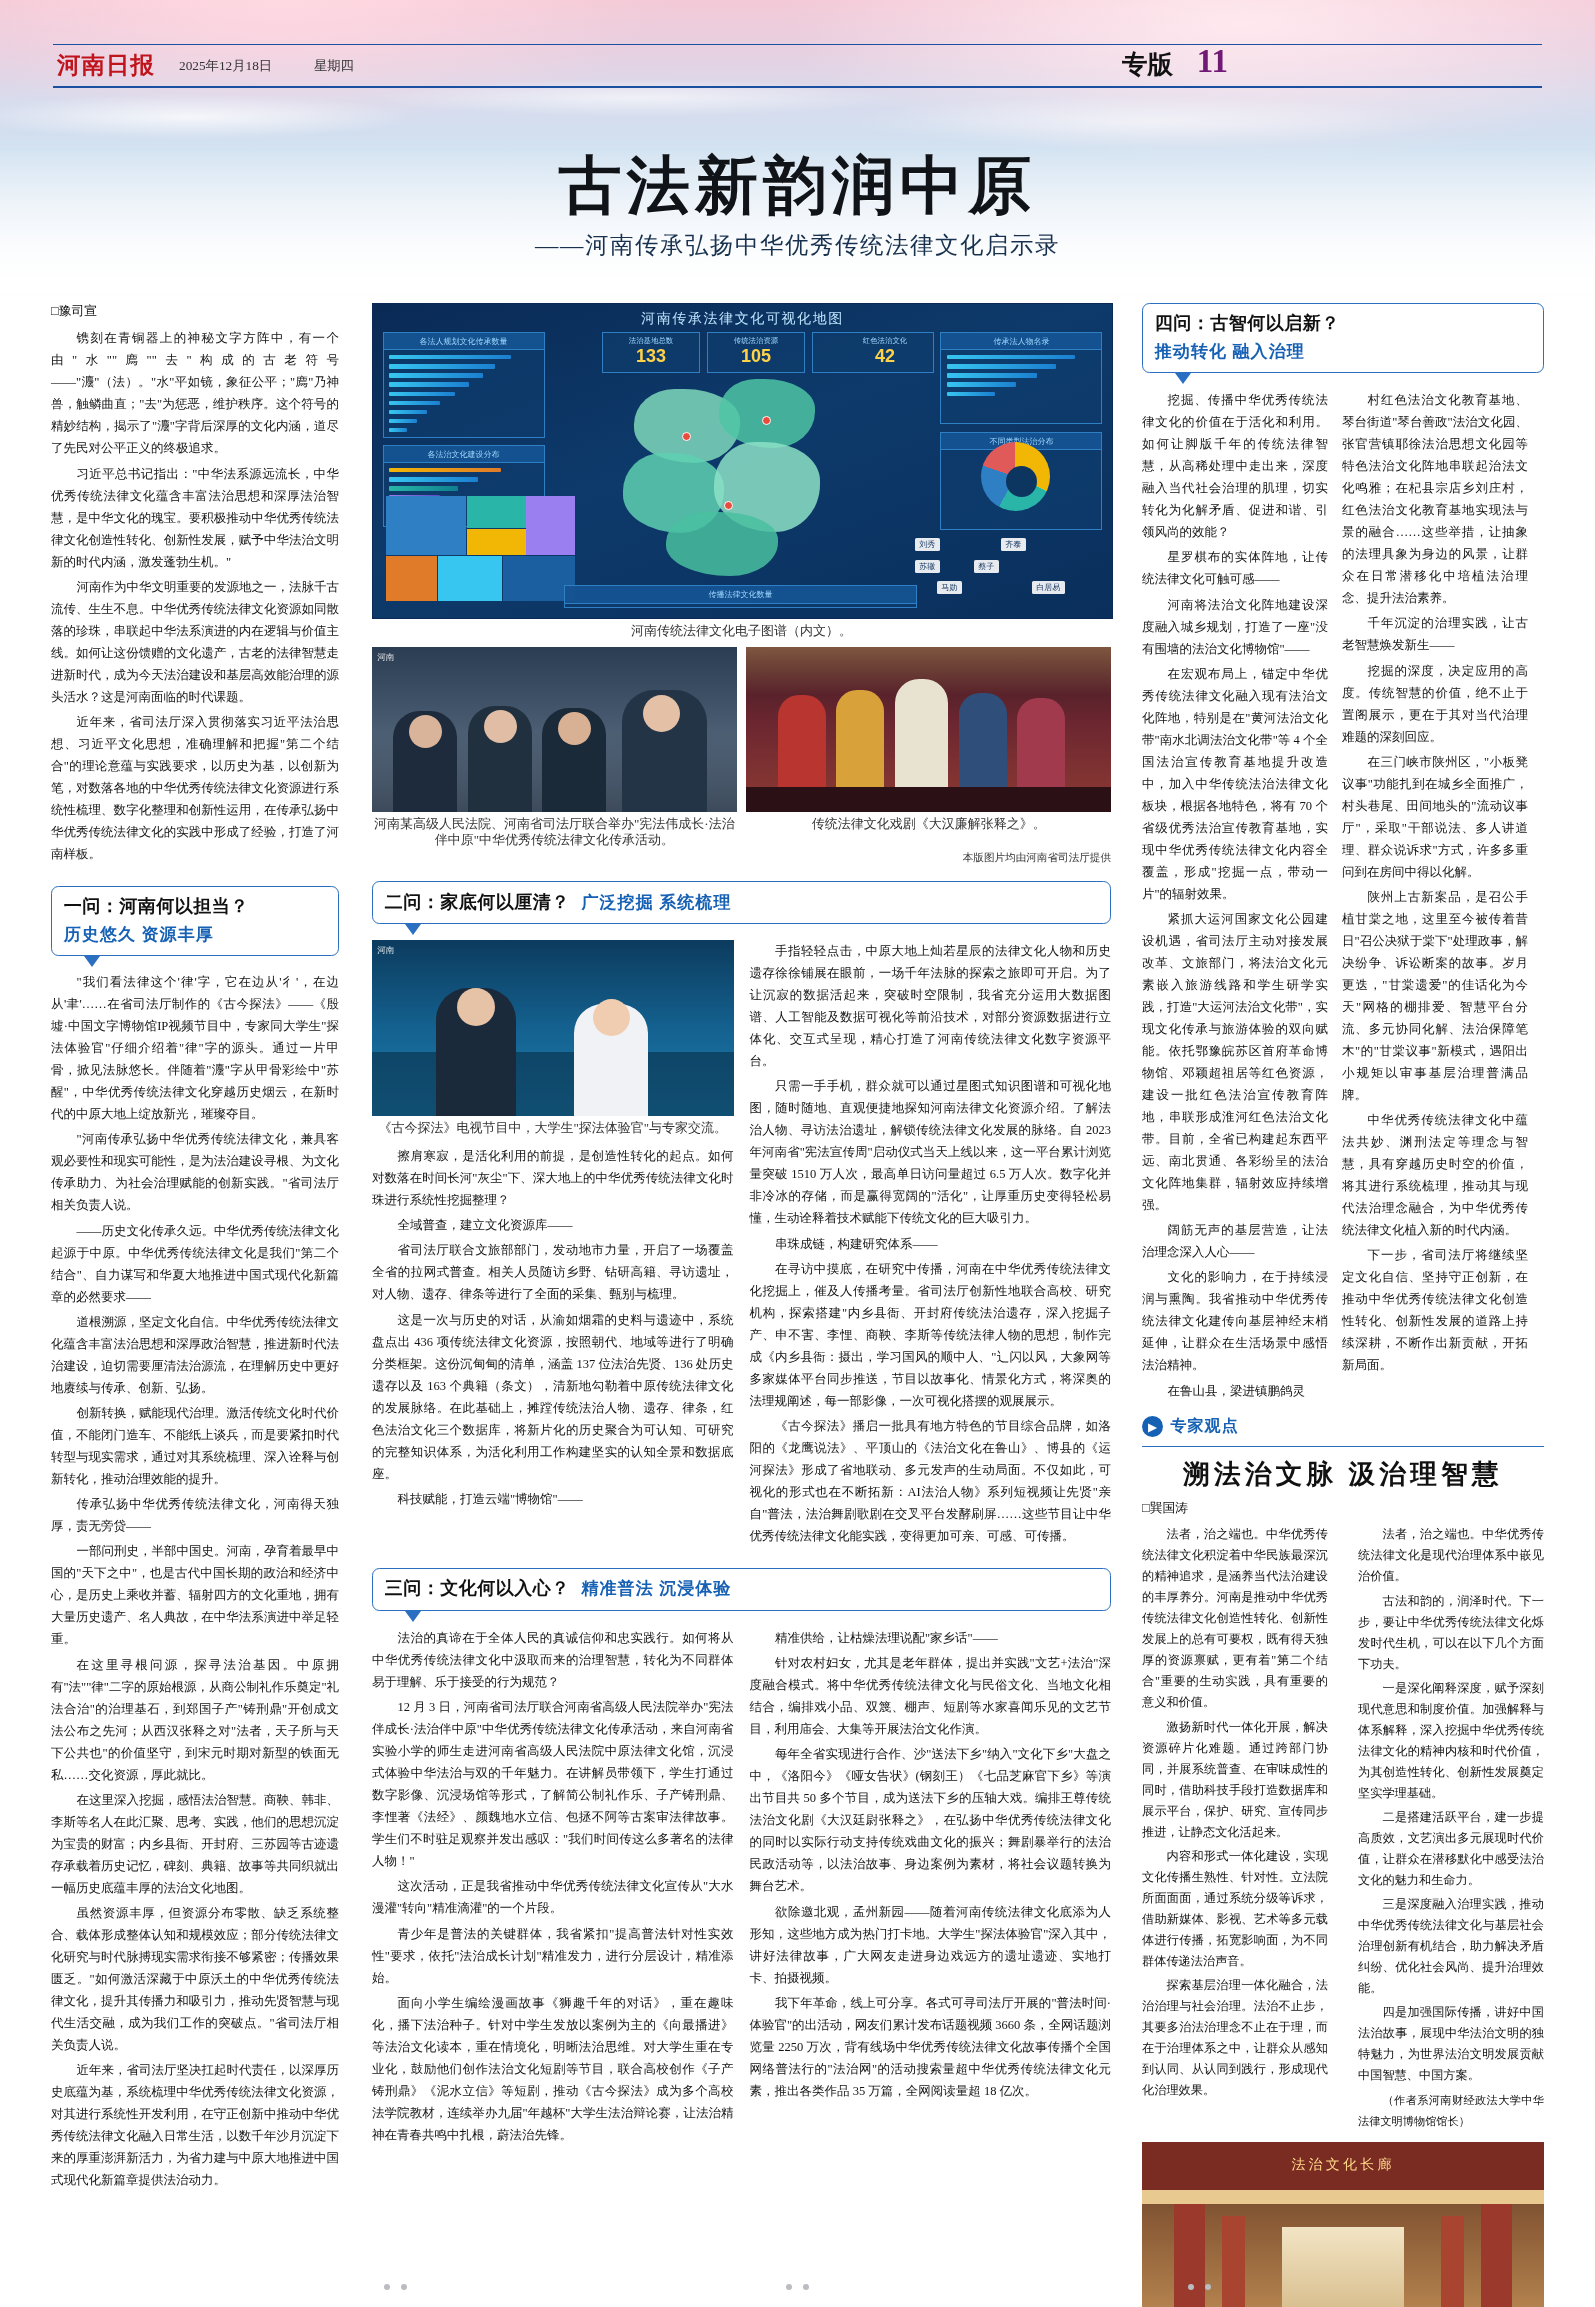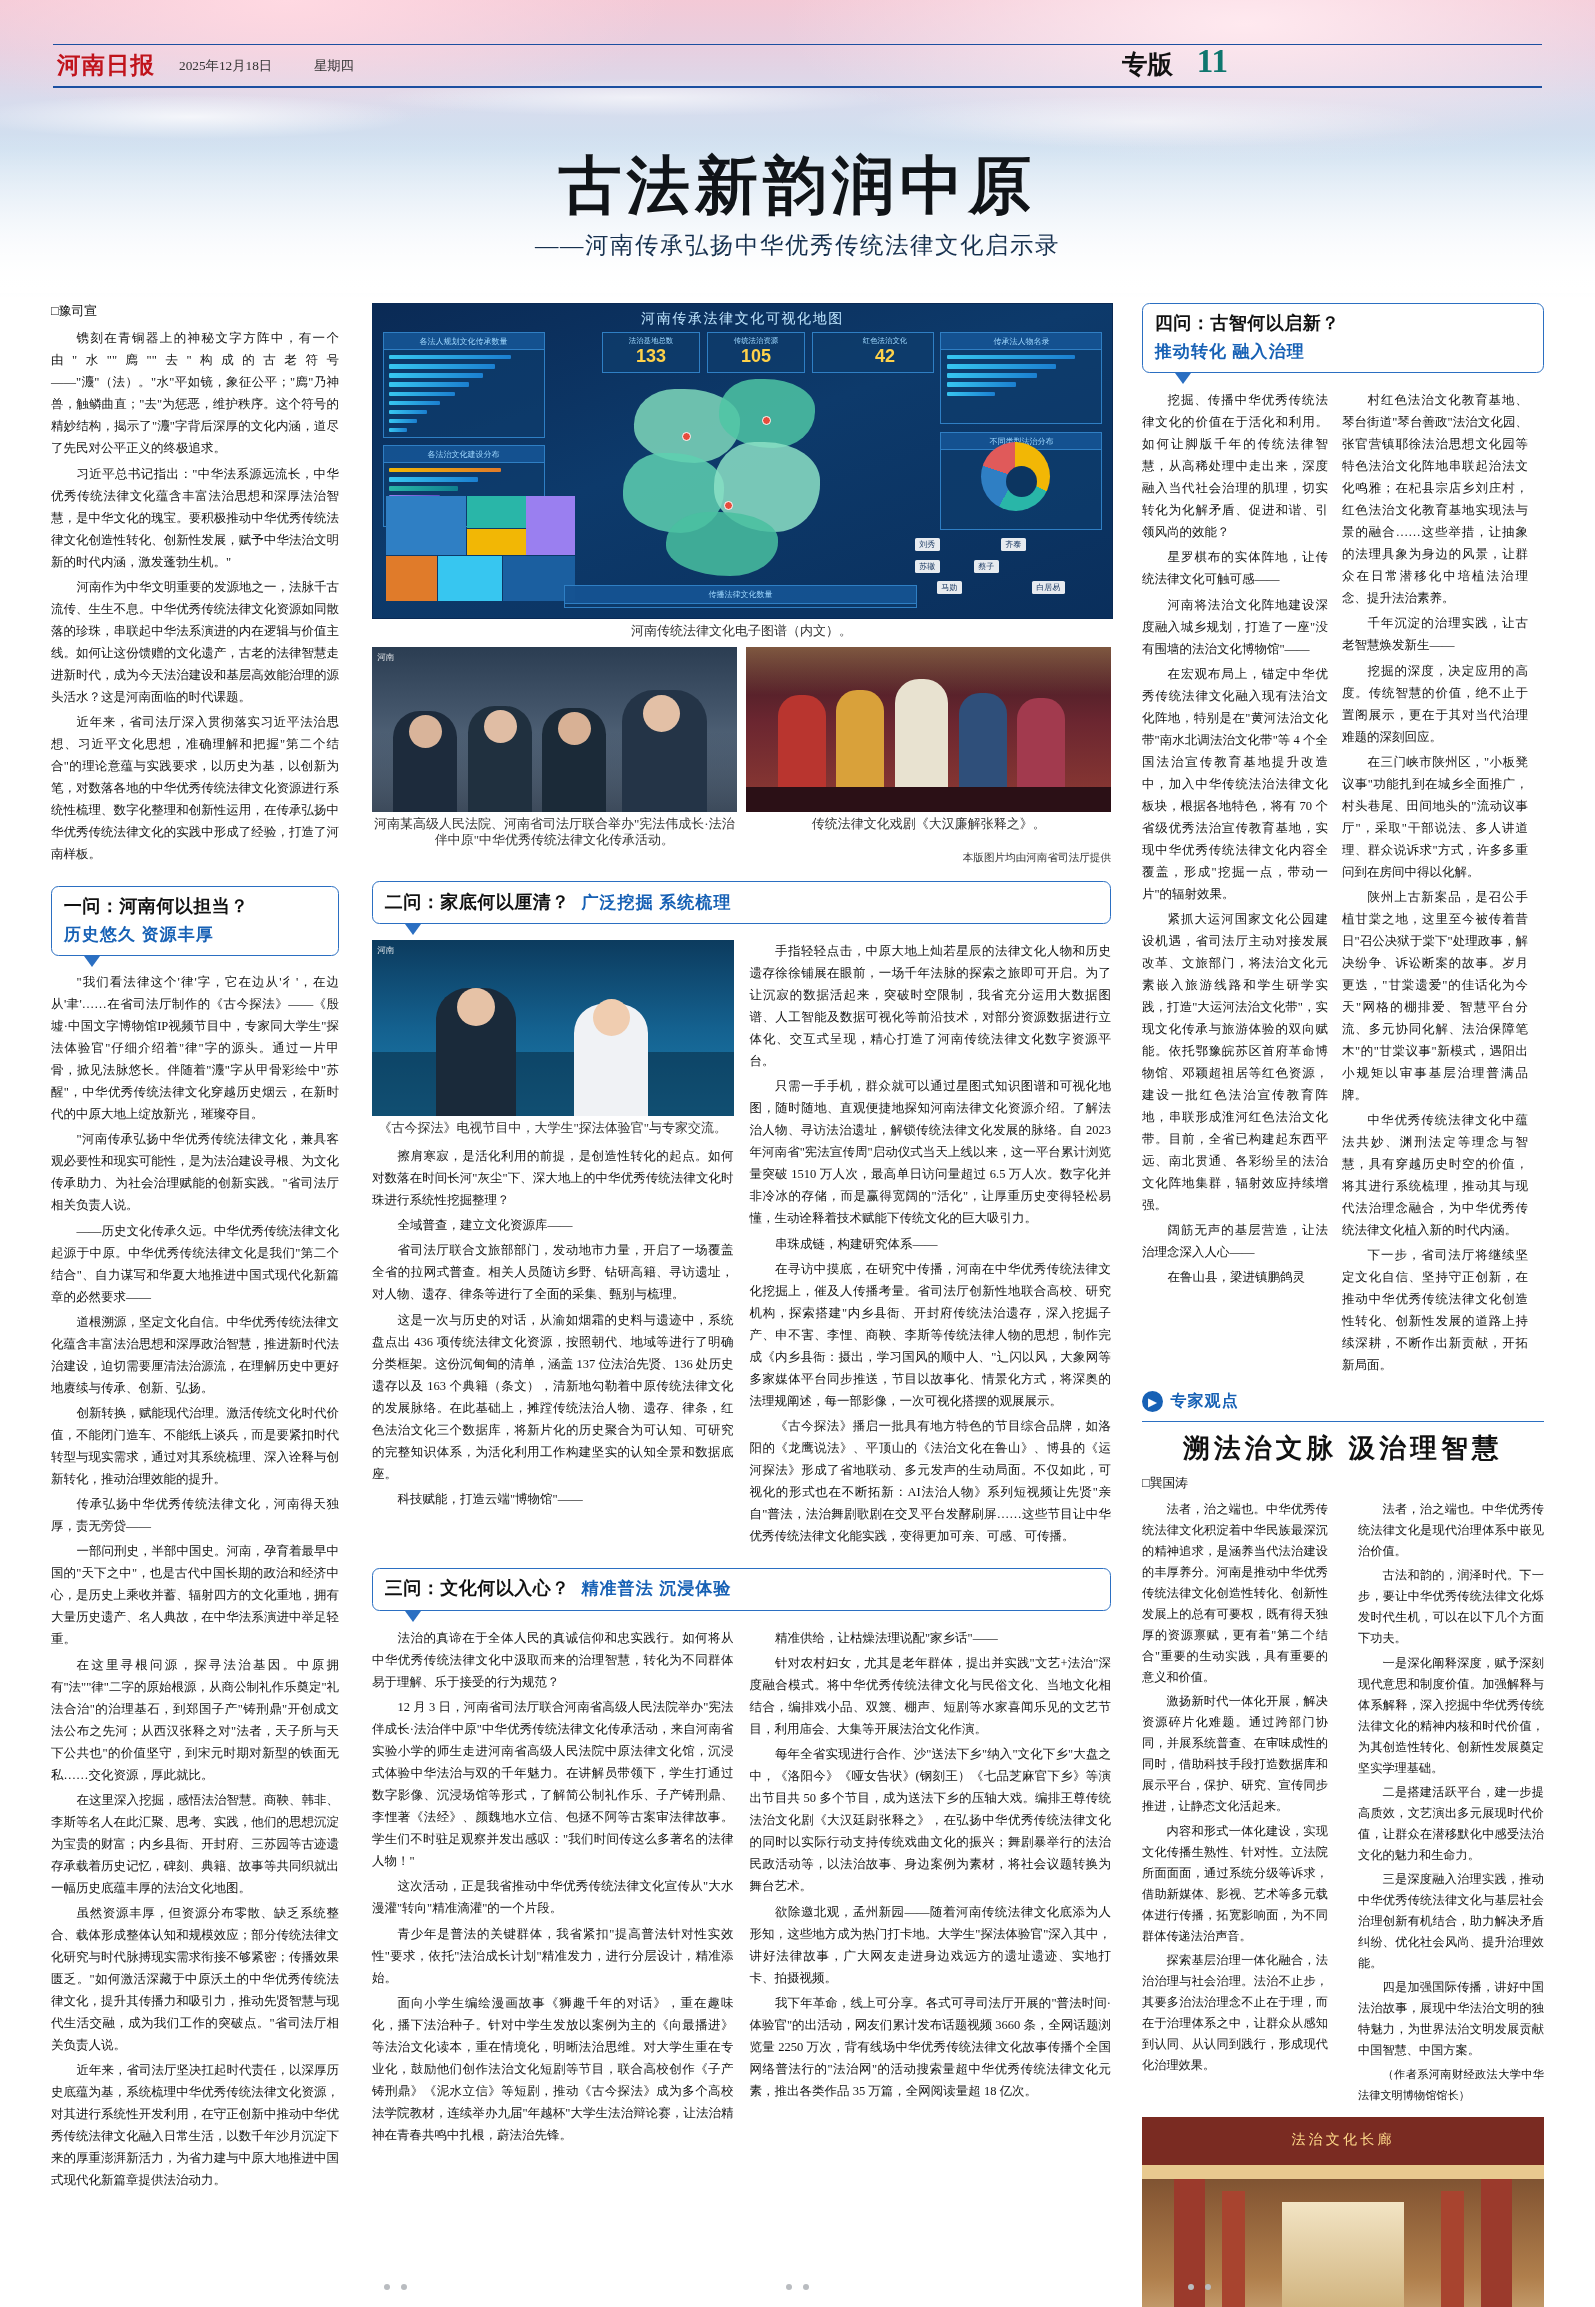--- a/index.html
+++ b/index.html
@@ -46,21 +46,21 @@
   .paper-date{
     position:absolute; left:179px; top:6.4px; font-size:13.3px; color:#333;
   }
   .paper-week{
     position:absolute; left:314px; top:6.4px; font-size:13.3px; color:#333;
   }
   .page-label{
     position:absolute; right:112px; top:-4.3px; font-size:25.5px; font-weight:bold; color:#111;
   }
   .page-num{
-    position:absolute; right:57px; top:-8.5px; font-size:33px; font-weight:bold; color:#0f766e;
+    position:absolute; right:57px; top:-8.5px; font-size:33px; font-weight:bold; color:#701a75;
   }
 
   
   .headline{
     position:absolute; left:0; top:143px; width:1595px; text-align:center;
     font-size:63px; font-weight:bold; letter-spacing:5.3px; color:#101418;
     text-shadow:0 1.1px 0 rgba(255,255,255,.6);
   }
   .subhead{
     position:absolute; left:0; top:229px; width:1595px; text-align:center;
@@ -406,20 +406,21 @@
   </div>
 
   <div style="display:flex; gap:14px; margin-top:16px;">
     <div style="width:186px;" class="body-text">
       <p>挖掘、传播中华优秀传统法律文化的价值在于活化和利用。如何让脚版千年的传统法律智慧，从高稀处理中走出来，深度融入当代社会治理的肌理，切实转化为化解矛盾、促进和谐、引领风尚的效能？</p>
       <p>星罗棋布的实体阵地，让传统法律文化可触可感——</p>
       <p>河南将法治文化阵地建设深度融入城乡规划，打造了一座"没有围墙的法治文化博物馆"——</p>
       <p>在宏观布局上，锚定中华优秀传统法律文化融入现有法治文化阵地，特别是在"黄河法治文化带"南水北调法治文化带"等 4 个全国法治宣传教育基地提升改造中，加入中华传统法治法律文化板块，根据各地特色，将有 70 个省级优秀法治宣传教育基地，实现中华优秀传统法律文化内容全覆盖，形成"挖掘一点，带动一片"的辐射效果。</p>
       <p>紧抓大运河国家文化公园建设机遇，省司法厅主动对接发展改革、文旅部门，将法治文化元素嵌入旅游线路和学生研学实践，打造"大运河法治文化带"，实现文化传承与旅游体验的双向赋能。依托鄂豫皖苏区首府革命博物馆、邓颖超祖居等红色资源，建设一批红色法治宣传教育阵地，串联形成淮河红色法治文化带。目前，全省已构建起东西平远、南北贯通、各彩纷呈的法治文化阵地集群，辐射效应持续增强。</p>
       <p>阔筋无声的基层营造，让法治理念深入人心——</p>
+      <p>文化的影响力，在于持续浸润与熏陶。我省推动中华优秀传统法律文化建传向基层神经末梢延伸，让群众在生活场景中感悟法治精神。</p>
       <p>在鲁山县，梁进镇鹏鸽灵</p>
       <p></p>
     </div>
     <div style="width:186px;" class="body-text">
       <p>村红色法治文化教育基地、琴台街道"琴台善政"法治文化园、张官营镇耶徐法治思想文化园等特色法治文化阵地串联起治法文化鸣雅；在杞县宗店乡刘庄村，红色法治文化教育基地实现法与景的融合……这些举措，让抽象的法理具象为身边的风景，让群众在日常潜移化中培植法治理念、提升法治素养。</p>
       <p>千年沉淀的治理实践，让古老智慧焕发新生——</p>
       <p>挖掘的深度，决定应用的高度。传统智慧的价值，绝不止于置阁展示，更在于其对当代治理难题的深刻回应。</p>
       <p>在三门峡市陕州区，"小板凳议事"功能扎到在城乡全面推广，村头巷尾、田间地头的"流动议事厅"，采取"干部说法、多人讲道理、群众说诉求"方式，许多多重问到在房间中得以化解。</p>
       <p>陕州上古新案品，是召公手植甘棠之地，这里至今被传着昔日"召公决狱于棠下"处理政事，解决纷争、诉讼断案的故事。岁月更迭，"甘棠遗爱"的佳话化为今天"网格的棚排爱、智慧平台分流、多元协同化解、法治保障笔木"的"甘棠议事"新模式，遇阳出小规矩以审事基层治理普满品牌。</p>
       <p>中华优秀传统法律文化中蕴法共妙、渊刑法定等理念与智慧，具有穿越历史时空的价值，将其进行系统梳理，推动其与现代法治理念融合，为中华优秀传统法律文化植入新的时代内涵。</p>

